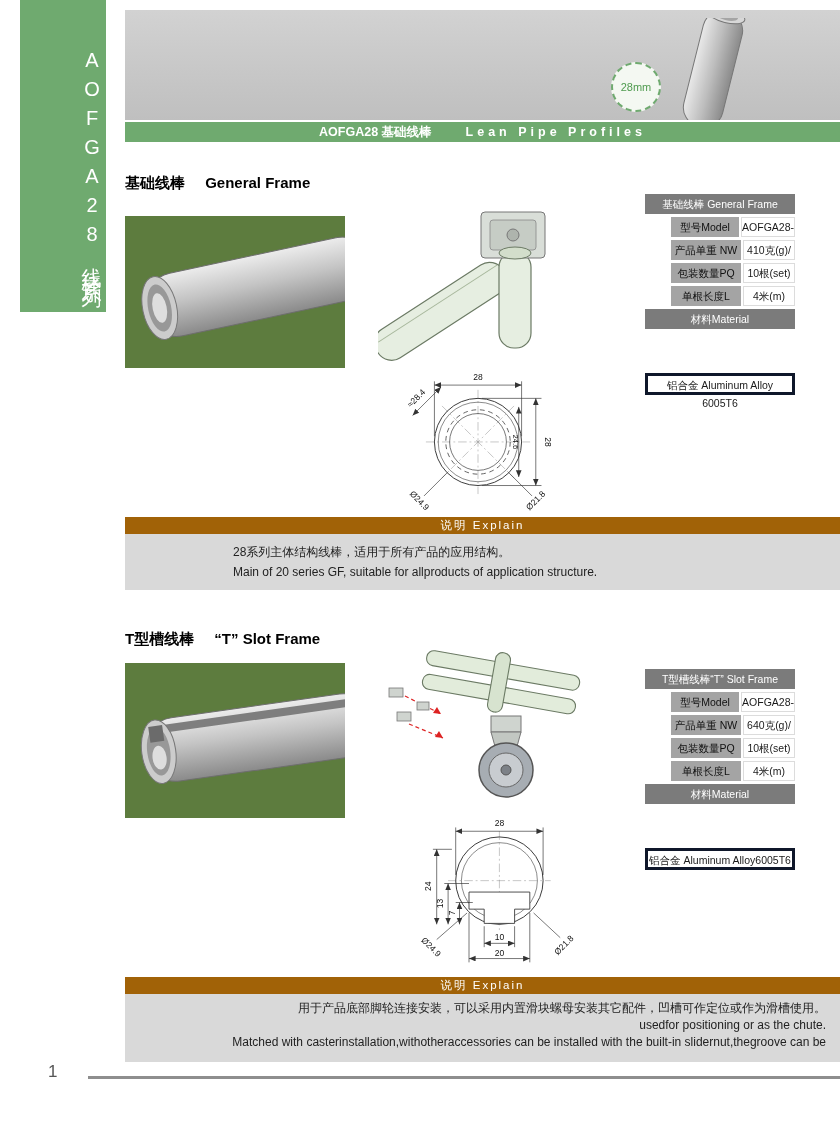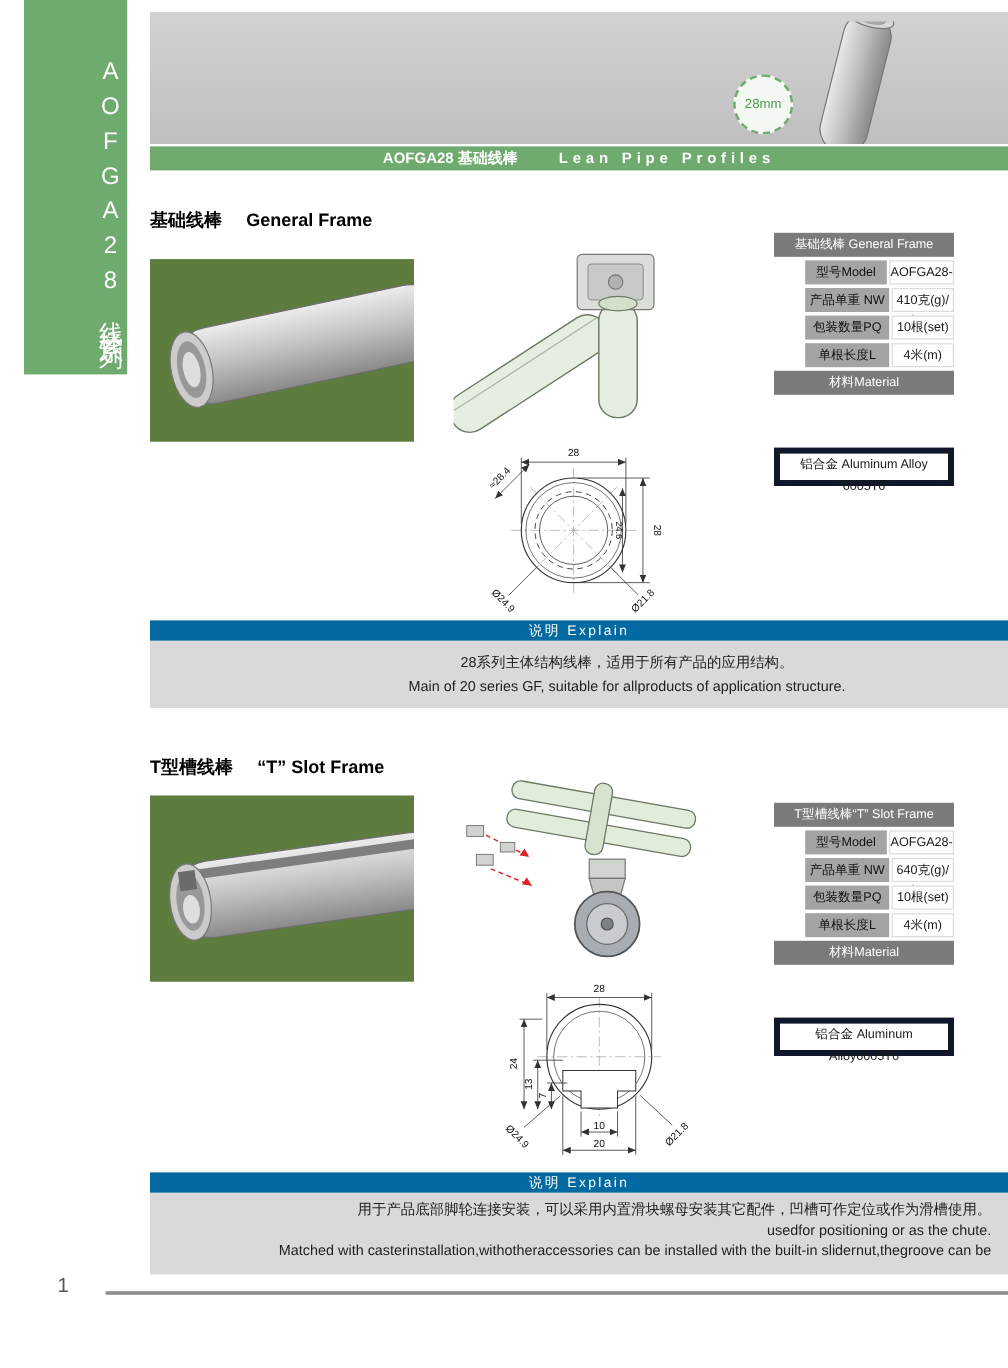--- a/index.html
+++ b/index.html
@@ -28,27 +28,27 @@
 
   
   .photo{background:#5d7c3e;}
 
   
   .spec{width:150px;font-size:10.5px;}
   .spec .hrow{background:#7b7b7b;color:#fff;text-align:center;height:20px;line-height:20px;margin-bottom:3px;}
   .spec .row{display:flex;margin-bottom:3px;}
   .spec .lbl{width:70px;background:#a4a4a4;color:#111;text-align:center;height:20px;line-height:20px;margin-left:26px;}
   .spec .val{flex:1;background:#fff;border:1px solid #dcdcdc;box-sizing:border-box;text-align:center;height:20px;line-height:18px;margin-left:2px;}
-  .spec .mval{background:#fff;border:5px solid #0f172a;box-sizing:border-box;text-align:center;height:32px;line-height:18px;margin-top:44px;}
-
-  
-  .exp-head{left:125px;width:715px;height:17px;background:#0369a1;color:#fff;font-size:11.5px;
+  .spec .mval{background:#fff;border:3px solid #0f172a;box-sizing:border-box;text-align:center;height:22px;line-height:18px;margin-top:44px;}
+
+  
+  .exp-head{left:125px;width:715px;height:17px;background:#a16207;color:#fff;font-size:11.5px;
             display:flex;align-items:center;justify-content:center;letter-spacing:2px;}
   .exp-body{left:125px;width:715px;background:#d9d9d9;font-size:12px;color:#222;box-sizing:border-box;}
-  .exp-body.center{padding:8px 0 0 80px;line-height:20px;text-align:center;}
+  .exp-body.center{padding:8px 0 0 108px;line-height:20px;}
   .exp-body.left{padding:6px 14px 0 14px;line-height:17px;text-align:right;}
 
   
   .pagenum{left:48px;top:1062px;font-size:17px;color:#555;}
   .footline{left:88px;top:1076px;width:752px;height:3px;background:#8e8e8e;}
 
   svg text{font-family:"Liberation Sans","DejaVu Sans",sans-serif;}
 </style>
 </head>
 <body>

